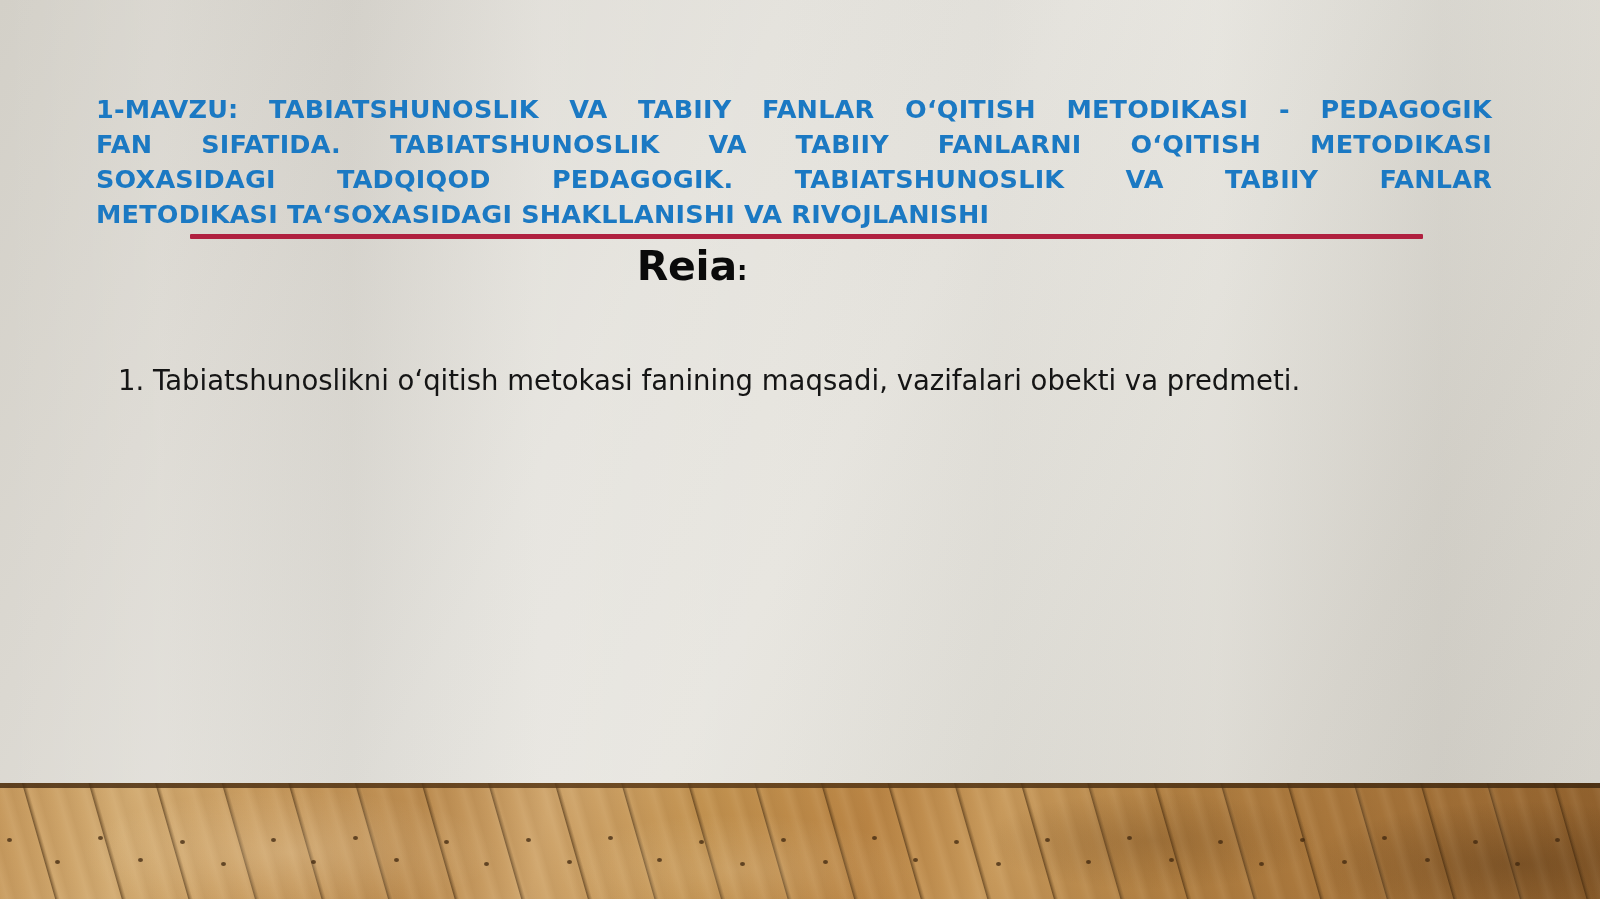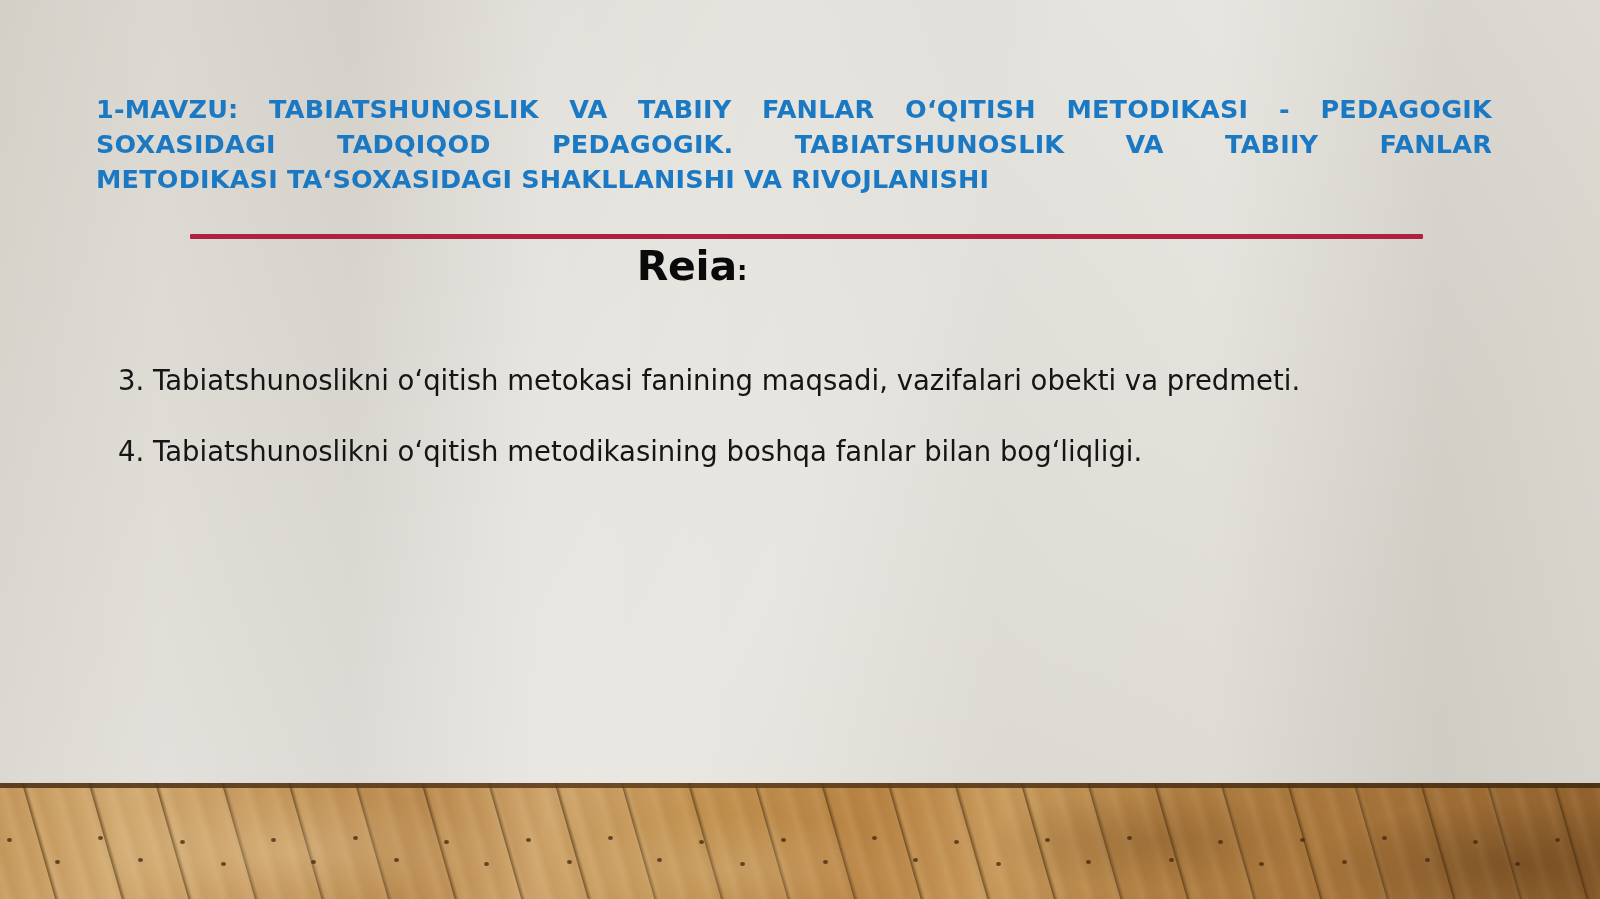--- a/index.html
+++ b/index.html
@@ -226,33 +226,33 @@
     display: block;
   }
 </style>
 </head>
 <body>
 
 <div class="slide">
 
   <div class="title-block">
     <span class="title-line">1-MAVZU: TABIATSHUNOSLIK VA TABIIY FANLAR O‘QITISH METODIKASI - PEDAGOGIK</span>
+    <span class="title-line">FAN SIFATIDA. TABIATSHUNOSLIK VA TABIIY FANLARNI O‘QITISH METODIKASI</span>
     <span class="title-line">SOXASIDAGI TADQIQOD PEDAGOGIK. TABIATSHUNOSLIK VA TABIIY FANLAR</span>
     <span class="title-line last">METODIKASI TA‘SOXASIDAGI SHAKLLANISHI VA RIVOJLANISHI</span>
   </div>
 
   <div class="rule"></div>
 
   <div class="heading">
     <span class="word">Reia</span><span class="colon">:</span>
   </div>
 
   <div class="body-list">
-    <p class="item justified"><span class="txt">3.  Tabiatshunoslikni o‘qitish metokasi fanining maqsadi, vazifalari obekti va predmeti.</span></p>
-    <p class="item"><span class="txt">4. Tabiatshunoslikni o‘qitish metodikasining boshqa fanlar bilan bog‘liqligi.</span></p>
+    <p class="item justified"><span class="txt">1.  Tabiatshunoslikni o‘qitish metokasi fanining maqsadi, vazifalari obekti va predmeti.</span></p>
   </div>
 
   <div class="floor">
     <div class="planks"></div>
     <div class="grain"></div>
     <div class="sheen"></div>
     <div class="nails">
         <i style="left: 6.5px; top: 55px;"></i>
         <i style="left: 97.5px; top: 53px;"></i>
         <i style="left: 179.5px; top: 57px;"></i>

